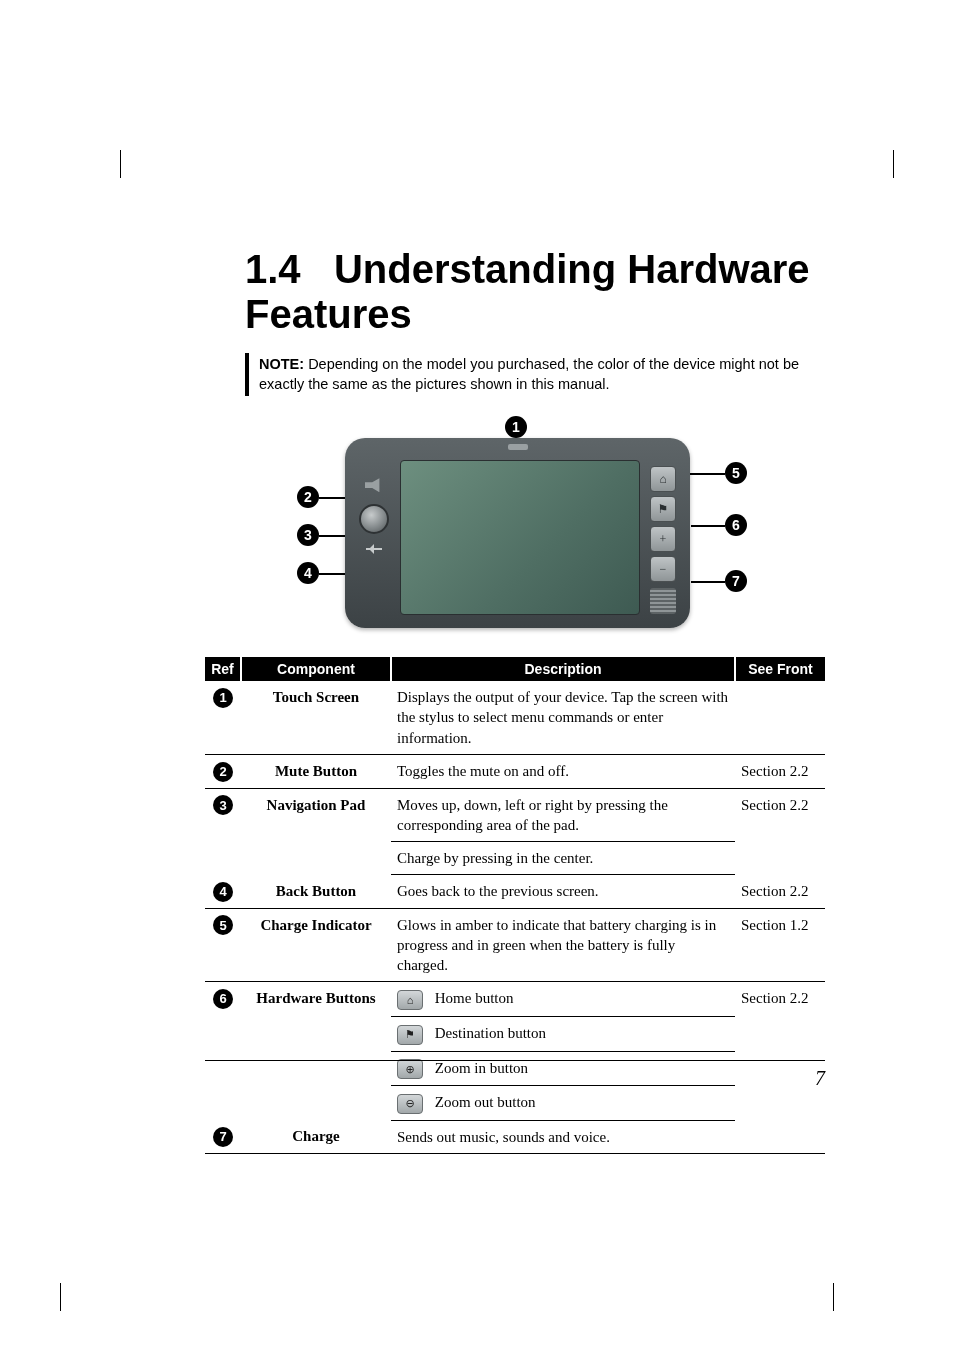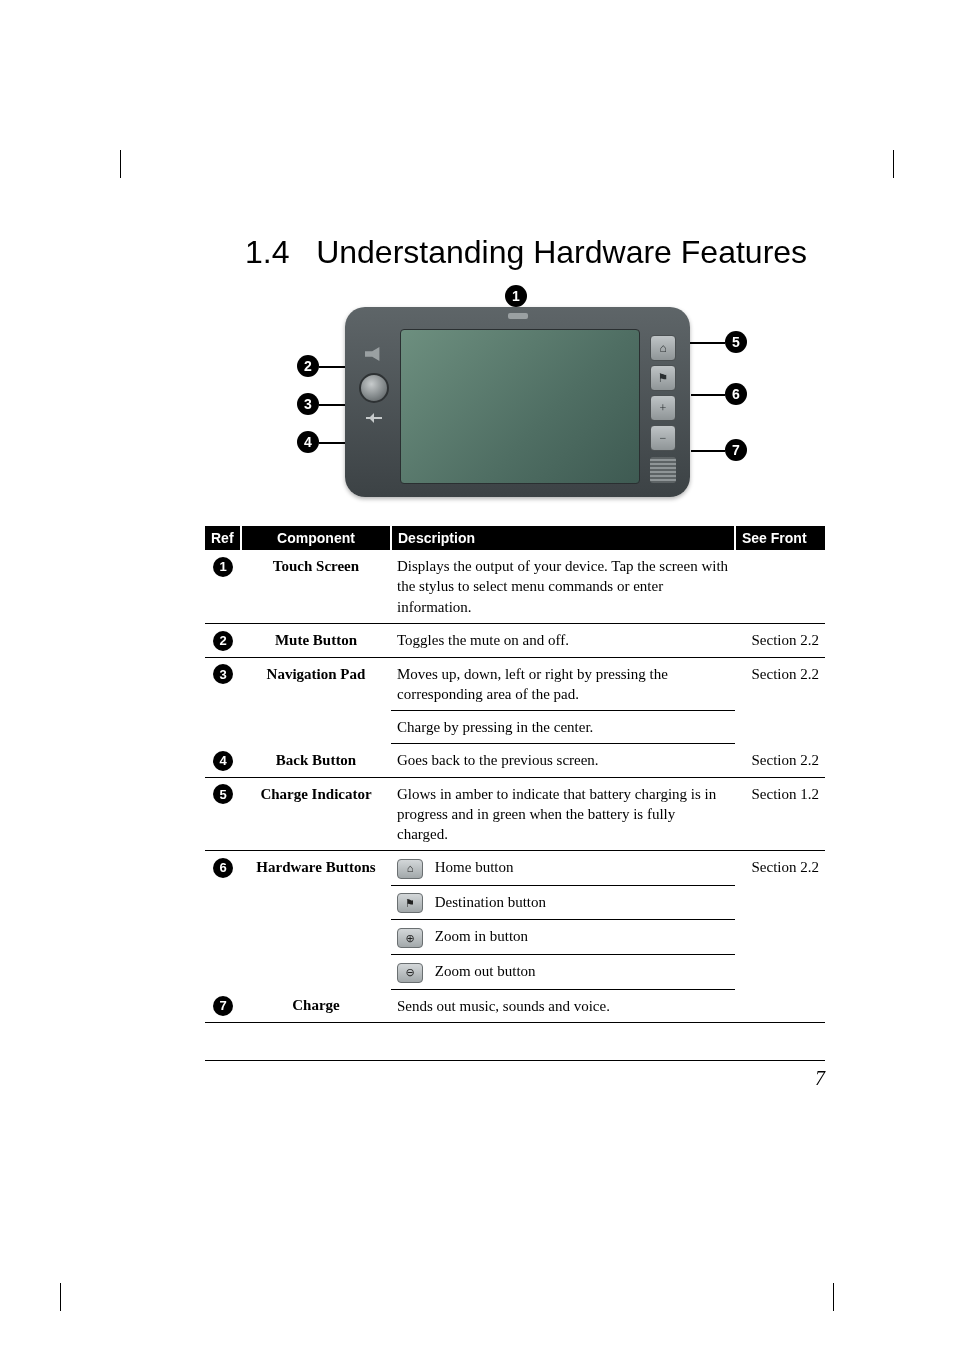--- a/index.html
+++ b/index.html
@@ -25,23 +25,23 @@
 
   .page {
     position: absolute;
     top: 230px;
     left: 205px;
     width: 620px;
   }
 
   h1.section-title {
     font-family: Arial, Helvetica, sans-serif;
-    font-weight: 400;
-    font-size: 32px;
-    margin: 4px 0 16px 0;
+    font-weight: 700;
+    font-size: 40px;
+    margin: 17px 0 16px 0;
     padding-left: 40px;
   }
 
   .note-block {
     border-left: 4px solid #000;
     padding: 2px 0 2px 10px;
     margin-left: 40px;
     margin-bottom: 22px;
     font-family: Arial, Helvetica, sans-serif;
     font-size: 14.5px;
@@ -159,21 +159,21 @@
     width: 100%;
     border-collapse: collapse;
     font-size: 15px;
   }
   .component-table thead th {
     background: #000;
     color: #fff;
     font-family: Arial, sans-serif;
     font-weight: bold;
     font-size: 14px;
-    text-align: left;
+    text-align: center;
     padding: 4px 6px;
     border-right: 2px solid #fff;
   }
   .component-table thead th:last-child { border-right: none; }
   .component-table thead th:first-child { width: 36px; }
   .component-table thead th:nth-child(2) { width: 150px; text-align: center; margin-left: 36px; }
   .component-table thead th:nth-child(4) { width: 90px; }
 
   .component-table td {
     padding: 6px 6px;
@@ -193,21 +193,21 @@
     border-radius: 50%;
     align-items: center; justify-content: center;
     font-size: 13px; font-weight: bold;
   }
   .component-table td.comp-cell {
     font-weight: bold;
     font-family: "Times New Roman", serif;
     text-align: center;
   }
   .component-table td.desc-cell { }
-  .component-table td.see-cell { white-space: nowrap; text-align: right; }
+  .component-table td.see-cell { white-space: nowrap; }
 
   .subrow td { border-bottom: 1px solid #000; }
   .no-bottom { border-bottom: none !important; }
 
   .btn-chip {
     display: inline-flex;
     align-items: center;
     justify-content: center;
     width: 26px; height: 20px;
     background: linear-gradient(180deg, #d3d7d9 0%, #a2a8aa 100%);
@@ -241,20 +241,24 @@
 <div class="crop-bl"></div>
 <div class="crop-br"></div>
 
 <div class="page">
 
   <h1 class="section-title">
     <span>1.4</span>&nbsp;&nbsp;
     <span>Understanding Hardware Features</span>
   </h1>
 
+  <div class="note-block">
+    <b>NOTE:</b>
+    <span>Depending on the model you purchased, the color of the device might not be exactly the same as the pictures shown in this manual.</span>
+  </div>
 
 
   <div class="device-figure">
 
     <div class="callout" style="top:-2px; left:270px;">
         <span>1</span>
       </div>
     <div class="lead-v" style="top:20px; left:280px; height:14px;"></div>
 
     <div class="callout" style="top:68px; left:62px;">

